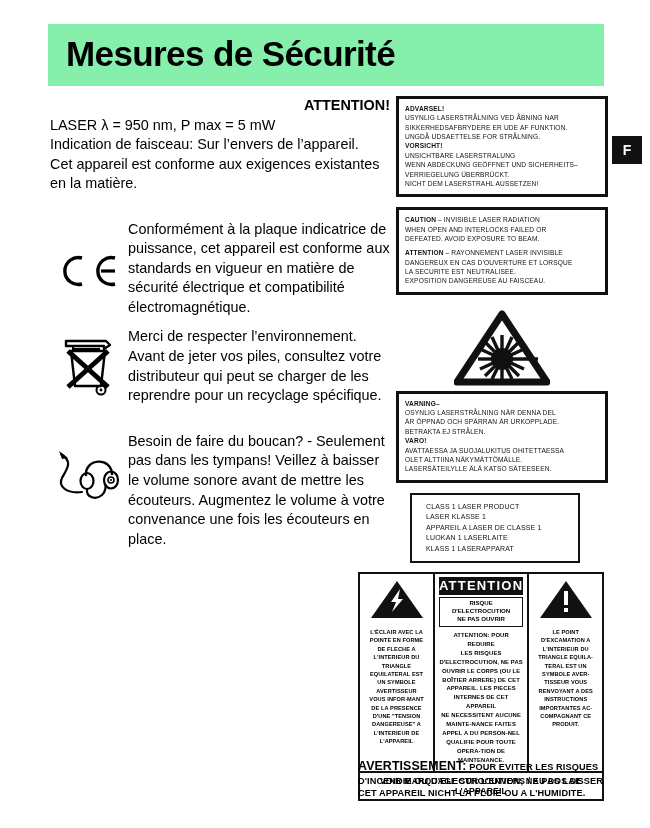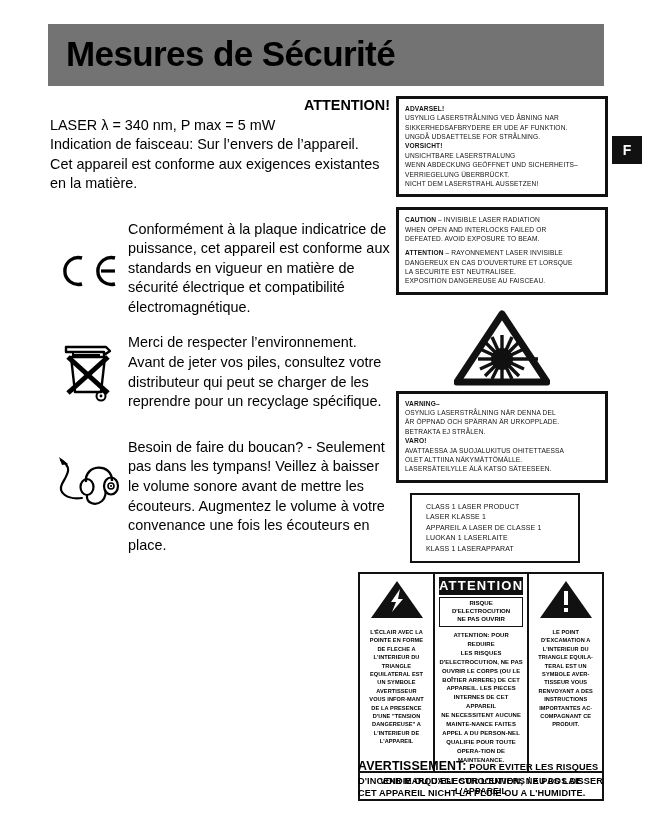--- a/index.html
+++ b/index.html
@@ -16,21 +16,21 @@
     overflow: hidden;
   }
 
   
   #header-bar {
     position: absolute;
     left: 48px;
     top: 24px;
     width: 556px;
     height: 62px;
-    background: #737373;
+    background: #86efac;
   }
   #header-title {
     position: absolute;
     left: 18px;
     top: 50%;
     transform: translateY(-52%);
     font-size: 35px;
     font-weight: bold;
     letter-spacing: -0.6px;
     color: #000000;
@@ -77,21 +77,21 @@
     align-items: flex-start;
   }
   .icon-text {
     flex: 1 1 auto;
     font-size: 14.4px;
     line-height: 1.36;
   }
 
   #ce-block { margin-top: 26px; justify-content: space-between; }
   #ce-block .icon-slot { padding-top: 34px; }
-  #recycle-block { margin-top: 16px; }
+  #recycle-block { margin-top: 10px; }
   #recycle-block .icon-slot { padding-top: 4px; }
   #headphone-block { margin-top: 26px; }
   #headphone-block .icon-slot { padding-top: 16px; }
 
   
   #right-col {
     position: absolute;
     left: 396px;
     top: 96px;
     width: 212px;
@@ -215,21 +215,21 @@
 </div>
 
 <div id="lang-tab">
   <span>F</span>
 </div>
 
 <div id="left-col">
 
   <div class="body-text">
     <div style="font-weight:bold;text-align:right;">ATTENTION!</div>
-    <div>LASER λ = 340 nm, P max = 5 mW</div>
+    <div>LASER λ = 950 nm, P max = 5 mW</div>
     <div>Indication de faisceau: Sur l’envers de l’appareil.</div>
     <div>Cet appareil est conforme aux exigences existantes en la matière.</div>
   </div>
 
   <div class="icon-block" id="ce-block">
     <div class="icon-slot">
       <svg width="62" height="34" viewBox="0 0 62 34">
         <path d="M24 4 A13.5 13.5 0 1 0 24 30" fill="none" stroke="#000" stroke-width="3.4"></path>
         <path d="M57 4 A13.5 13.5 0 1 0 57 30" fill="none" stroke="#000" stroke-width="3.4"></path>
         <rect x="43" y="15.4" width="14" height="3.2" fill="#000"></rect>

